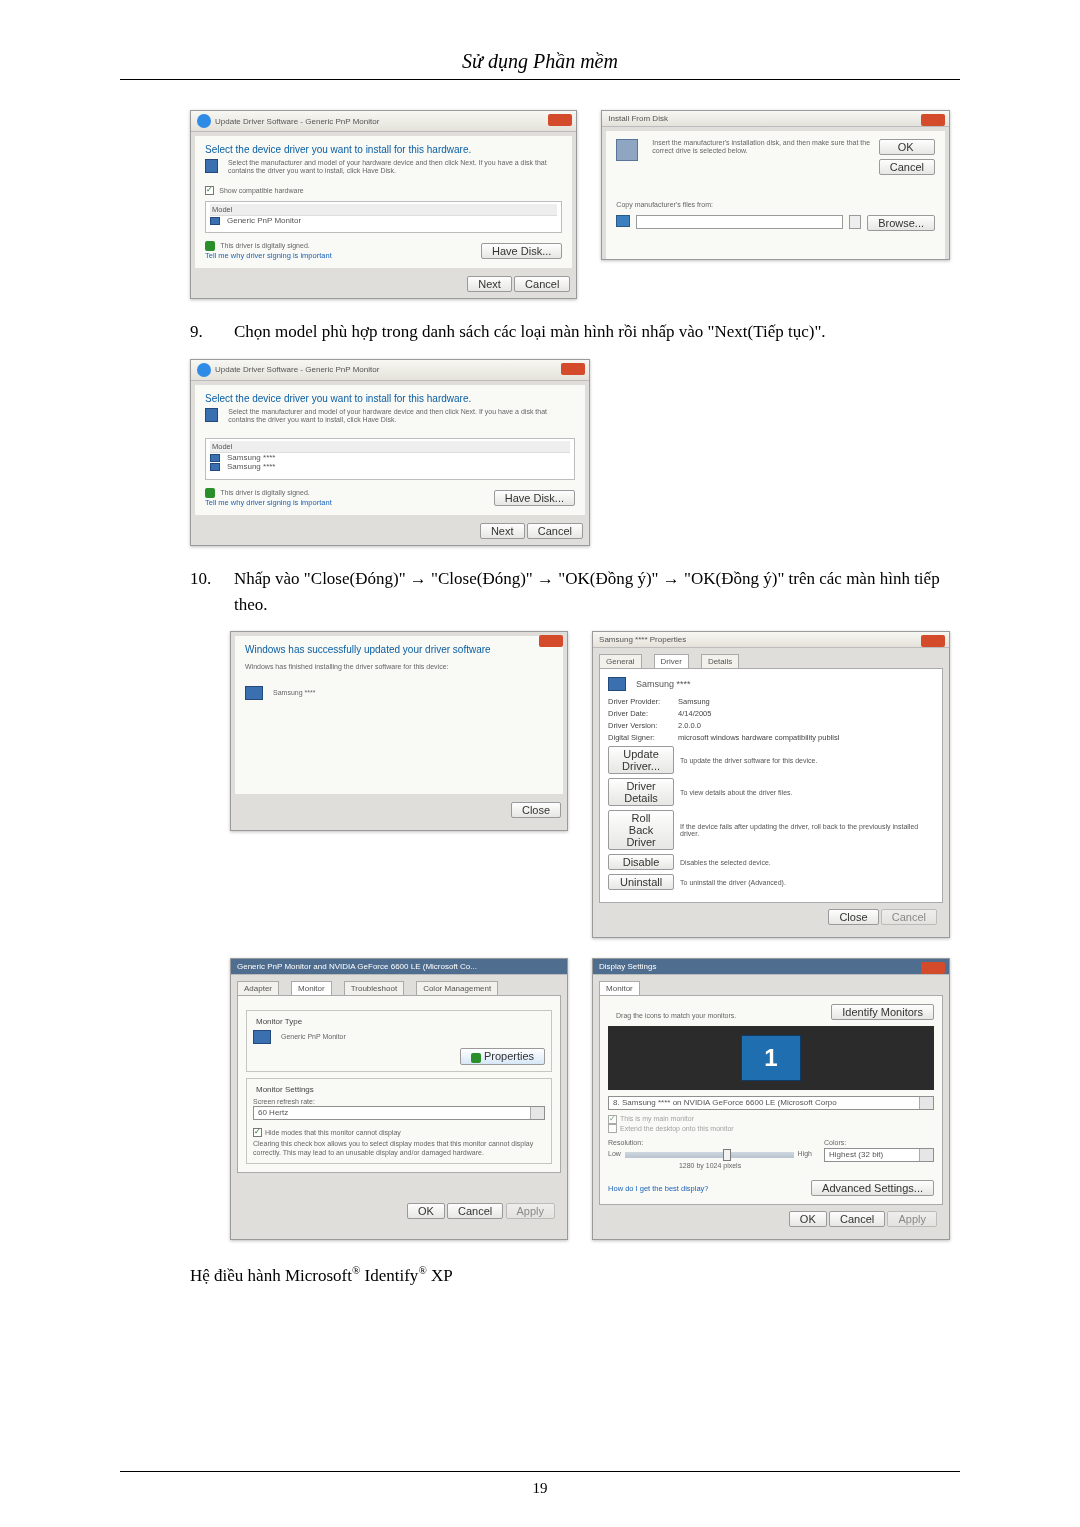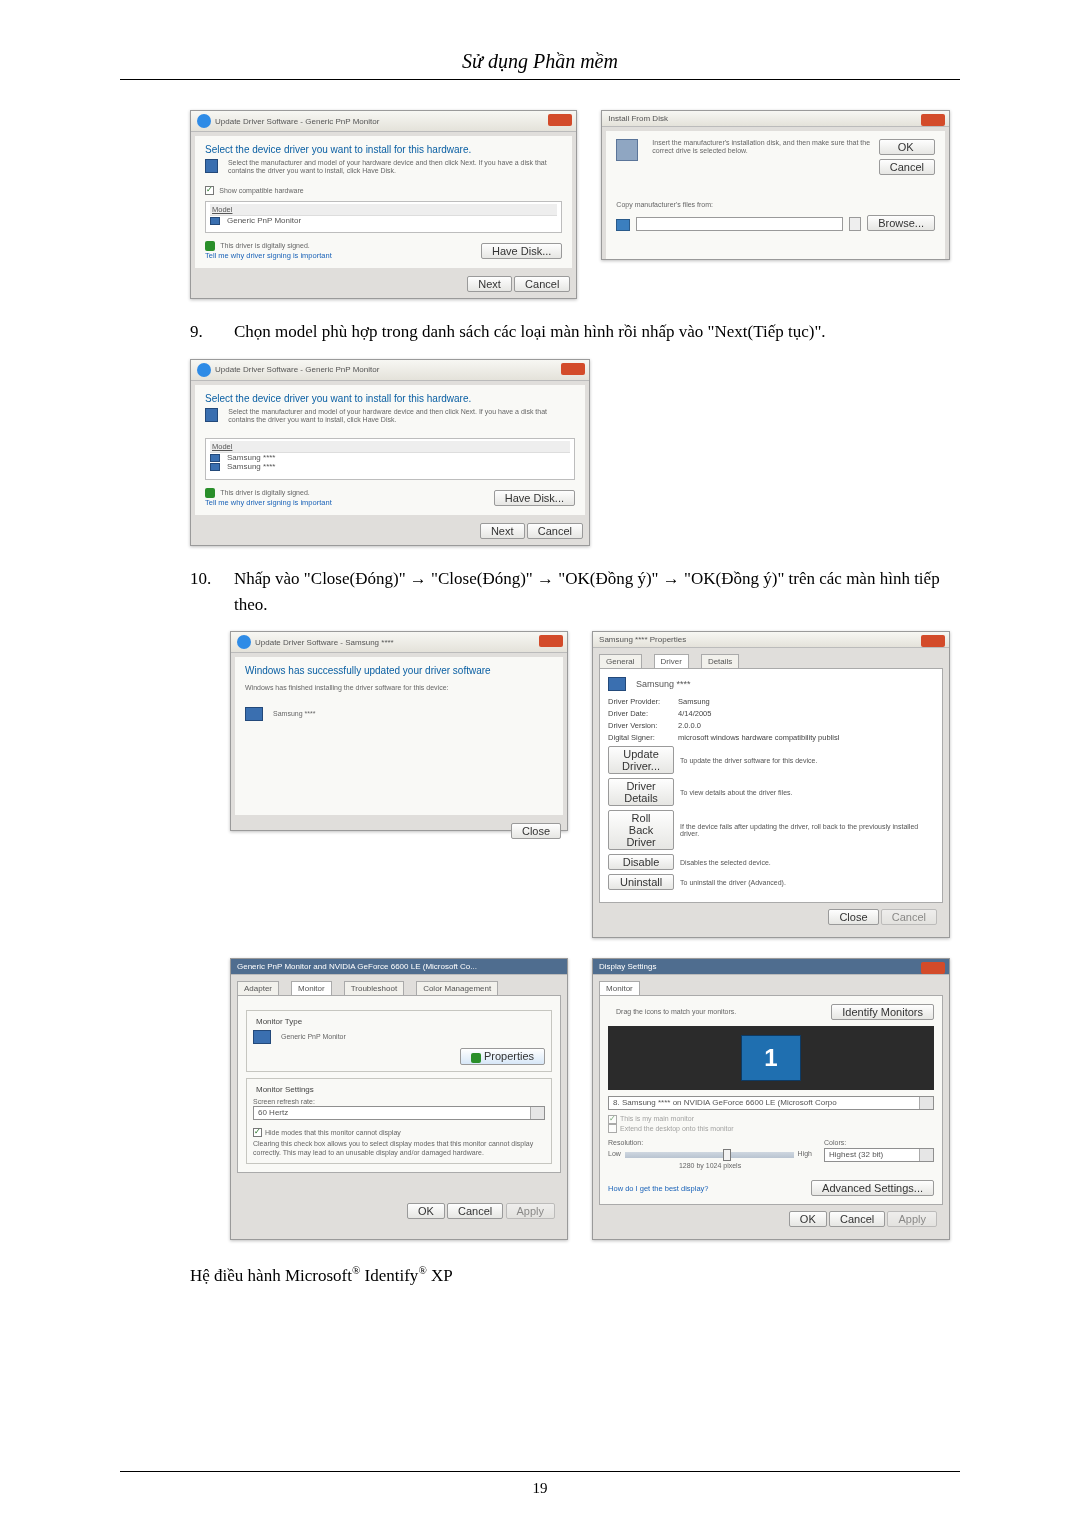--- a/index.html
+++ b/index.html
@@ -56,30 +56,30 @@
     width:14px;height:14px;border-radius:50%;background:#2e8be6;display:inline-block;
   }
   .shot .close-x {
     position:absolute; top:3px; right:4px;
     width:24px;height:12px;background:#d34b2a;border-radius:2px;
   }
   .shot-inner { background:#f9f9f6; margin:4px; padding:8px 10px; }
   .blue-head { color:#0a5fa3; font-size:10px; margin-bottom:4px; }
   .tiny { font-size:7px; color:#666; line-height:1.2; }
   .listbox { border:1px solid #bdbdbd; background:#fff; margin-top:6px; height:32px; padding:2px 4px; font-size:8px;}
-  .listbox .hdr { background:#eee; font-size:7.5px; padding:1px 2px; border-bottom:1px solid #ddd;text-decoration:underline;}
+  .listbox .hdr { background:#eee; font-size:7.5px; padding:1px 2px; border-bottom:1px solid #ddd;}
   .btn-small {
     display:inline-block; border:1px solid #9a9a9a; background:linear-gradient(#fefefe,#e6e6e3);
     font-size:11px; padding:1px 10px; border-radius:2px; color:#333;
   }
   .shield { width:10px;height:10px;display:inline-block;background:#2a8f2a;border-radius:2px;margin-right:3px;vertical-align:middle;}
   .link-blue { color:#1b63b8; font-size:7.5px; }
   .foot-btns { text-align:right; padding:4px 6px 6px; }
   .floppy { width:22px;height:22px;background:#8fa6c2;display:inline-block;border:1px solid #5b7599;vertical-align:top;margin-right:6px;}
-  .field-row { display:flex; align-items:flex-end; gap:6px; margin-top:6px;}
+  .field-row { display:flex; align-items:flex-start; gap:6px; margin-top:6px;}
   .text-input { flex:1; border:1px solid #9a9a9a; background:#fff; height:14px;}
   .dropdown-arrow { width:12px;height:14px;border:1px solid #9a9a9a;background:#eee;}
   .disk-icon { width:14px;height:12px;background:#3b7fbf;display:inline-block;border:1px solid #2a5a8a;}
 
   
   .tabs { display:flex; gap:12px; margin-top:2px;}
   .tabs .tab { border:1px solid #aaa; border-bottom:none; background:#f2f1ec; padding:2px 6px; font-size:8px;}
   .tabs .tab.active { background:#fff; }
   .prop-body { border:1px solid #aaa; background:#fff; padding:8px; }
   .row2 { display:flex; gap:6px; margin:3px 0; align-items:flex-start;}
@@ -234,24 +234,20 @@
     </div>
 
     <div class="step">
       <div class="num">10.</div>
       <div class="txt">Nhấp vào "Close(Đóng)" → "Close(Đóng)" → "OK(Đồng ý)" → "OK(Đồng ý)" trên các màn hình tiếp theo.</div>
     </div>
 
     <div class="shot-row" style="margin-left:40px;">
       <div class="shot" style="width:340px;height:200px;">
         <span class="close-x"></span>
-        <div class="titlebar">
-            <span class="back-arrow"></span>
-          <span>Update Driver Software - Samsung ****</span>
-          </div>
         <div class="shot-inner" style="height:158px;">
           <div class="blue-head">Windows has successfully updated your driver software</div>
           <div class="tiny" style="margin-top:8px;">Windows has finished installing the driver software for this device:</div>
           <div style="margin-top:14px;display:flex;align-items:center;gap:6px;">
             <span class="monitor-icon"></span>
             <span class="tiny">Samsung ****</span>
           </div>
         </div>
         <div class="foot-btns"><span class="btn-small">Close</span></div>
       </div>
@@ -362,21 +358,21 @@
       <div class="shot" style="width:360px;">
         <span class="close-x"></span>
         <div class="titlebar" style="background:#4f6d8f;color:#fff;">
             <span>Display Settings</span>
           </div>
         <div style="padding:4px 6px 6px;">
           <div class="tabs">
               <div class="tab active">Monitor</div>
             </div>
           <div class="prop-body" style="background:#f9f9f6;">
-            <div style="display:flex;justify-content:space-between;align-items:center;padding-left:8px;">
+            <div style="display:flex;justify-content:space-between;align-items:flex-end;padding-left:8px;">
               <span class="tiny">Drag the icons to match your monitors.</span>
               <span class="btn-small">Identify Monitors</span>
             </div>
             <div class="display-arena">
               <div class="mon">1</div>
             </div>
             <div class="combo">
                 <span style="flex:1;padding:1px 4px;font-size:8px;">8. Samsung **** on NVIDIA GeForce 6600 LE (Microsoft Corpo</span>
                 <span class="arr"></span>
               </div>

